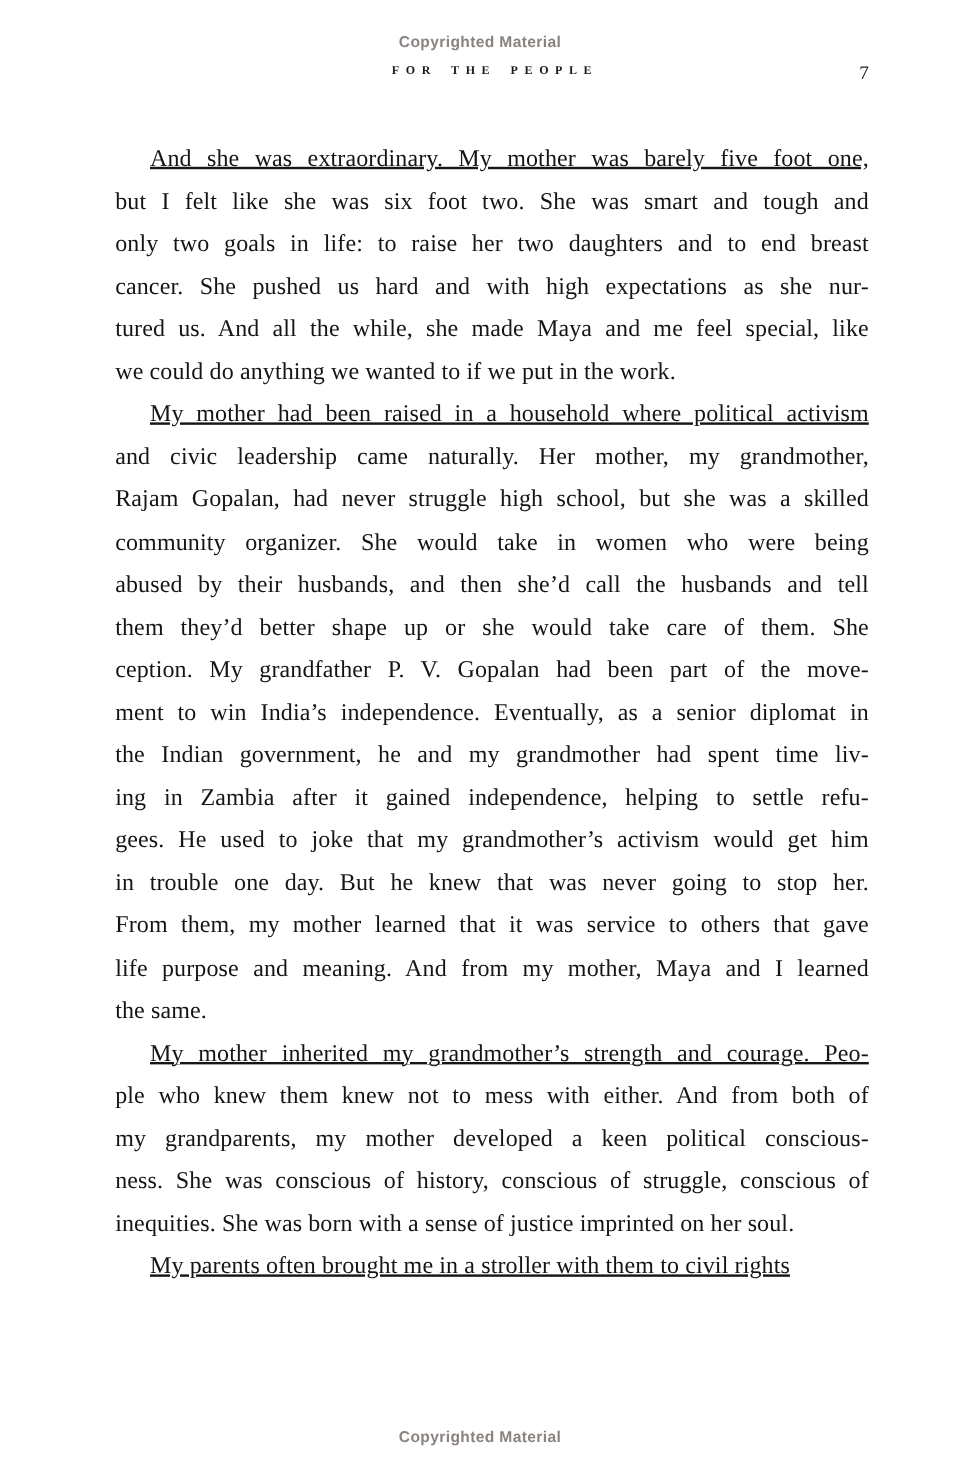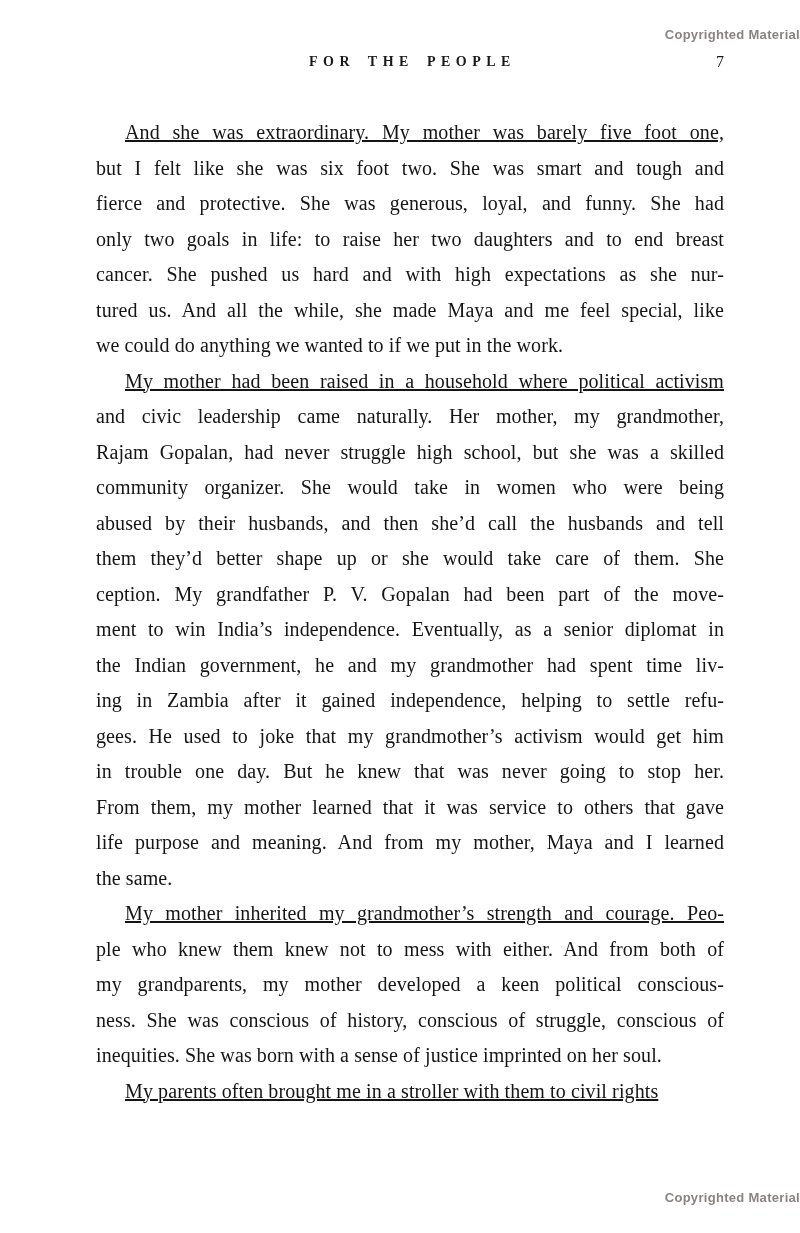--- a/index.html
+++ b/index.html
@@ -13,42 +13,42 @@
     height: 1233px;
     background: #ffffff;
     font-family: "Liberation Serif", serif;
     color: #151515;
     overflow: hidden;
   }
   .copyright {
     position: absolute;
     left: 0;
     width: 100%;
-    text-align: right;
+    text-align: center;
     font-family: "Liberation Sans", sans-serif;
     font-weight: bold;
     font-size: 13px;
     letter-spacing: 0.3px;
     color: var(--color-copyright, #8a8380);
   }
   .copyright.top { top: 27px; }
   .copyright.bottom { top: 1190px; }
 
   .running-head {
     position: absolute;
     top: 54px;
     left: 96px;
     width: 628px;
     height: 20px;
   }
   .running-head .chapter-title {
     display: block;
     text-align: center;
     font-weight: bold;
-    font-size: 14px;
+    font-size: 10px;
     letter-spacing: 5.5px;
     word-spacing: 4px;
     color: #1a1a1a;
     padding-left: 5px; 
   }
   .running-head .page-number {
     position: absolute;
     right: 0;
     top: -1px;
     font-size: 16px;
@@ -92,21 +92,20 @@
   <div class="running-head">
     <span class="chapter-title">FOR THE PEOPLE</span>
     <span class="page-number">7</span>
   </div>
 
   <div class="body-text">
     <p class="para">
 
     <span class="line first">And she was extraordinary. My mother was barely five foot one,</span>
         <span class="line">but I felt like she was six foot two. She was smart and tough and</span>
-        <span class="line">fierce and protective. She was generous, loyal, and funny. She had</span>
         <span class="line">only two goals in life: to raise her two daughters and to end breast</span>
         <span class="line">cancer. She pushed us hard and with high expectations as she nur-</span>
         <span class="line">tured us. And all the while, she made Maya and me feel special, like</span>
         <span class="line last">we could do anything we wanted to if we put in the work.</span>
       </p>
     <p class="para">
 
     <span class="line first">My mother had been raised in a household where political activism</span>
         <span class="line">and civic leadership came naturally. Her mother, my grandmother,</span>
         <span class="line">Rajam Gopalan, had never struggle high school, but she was a skilled</span>

